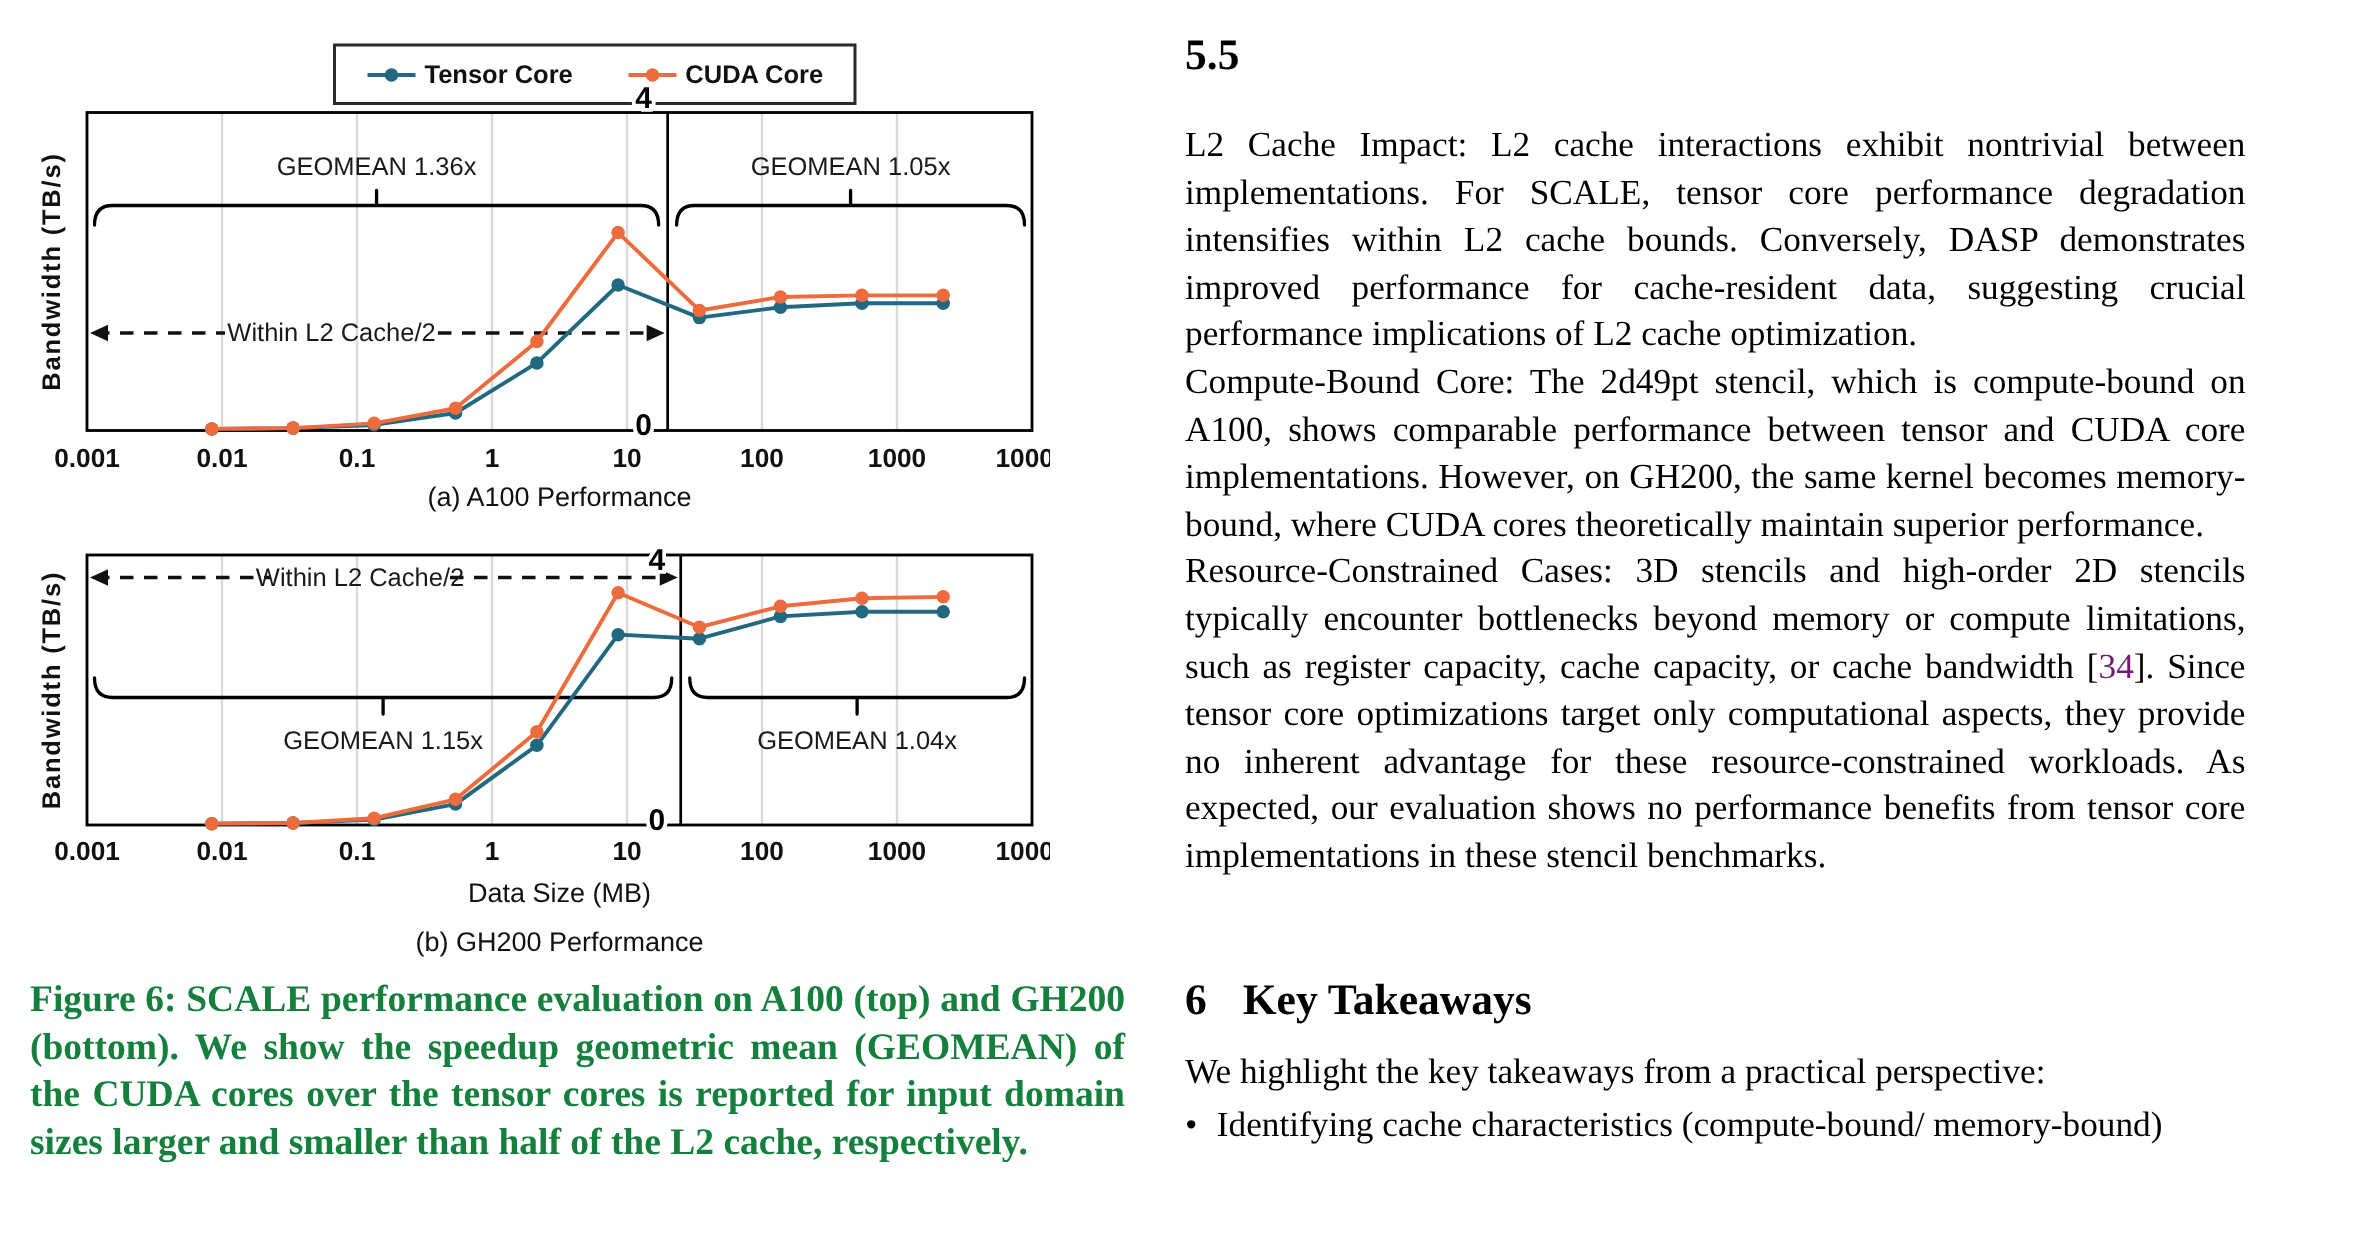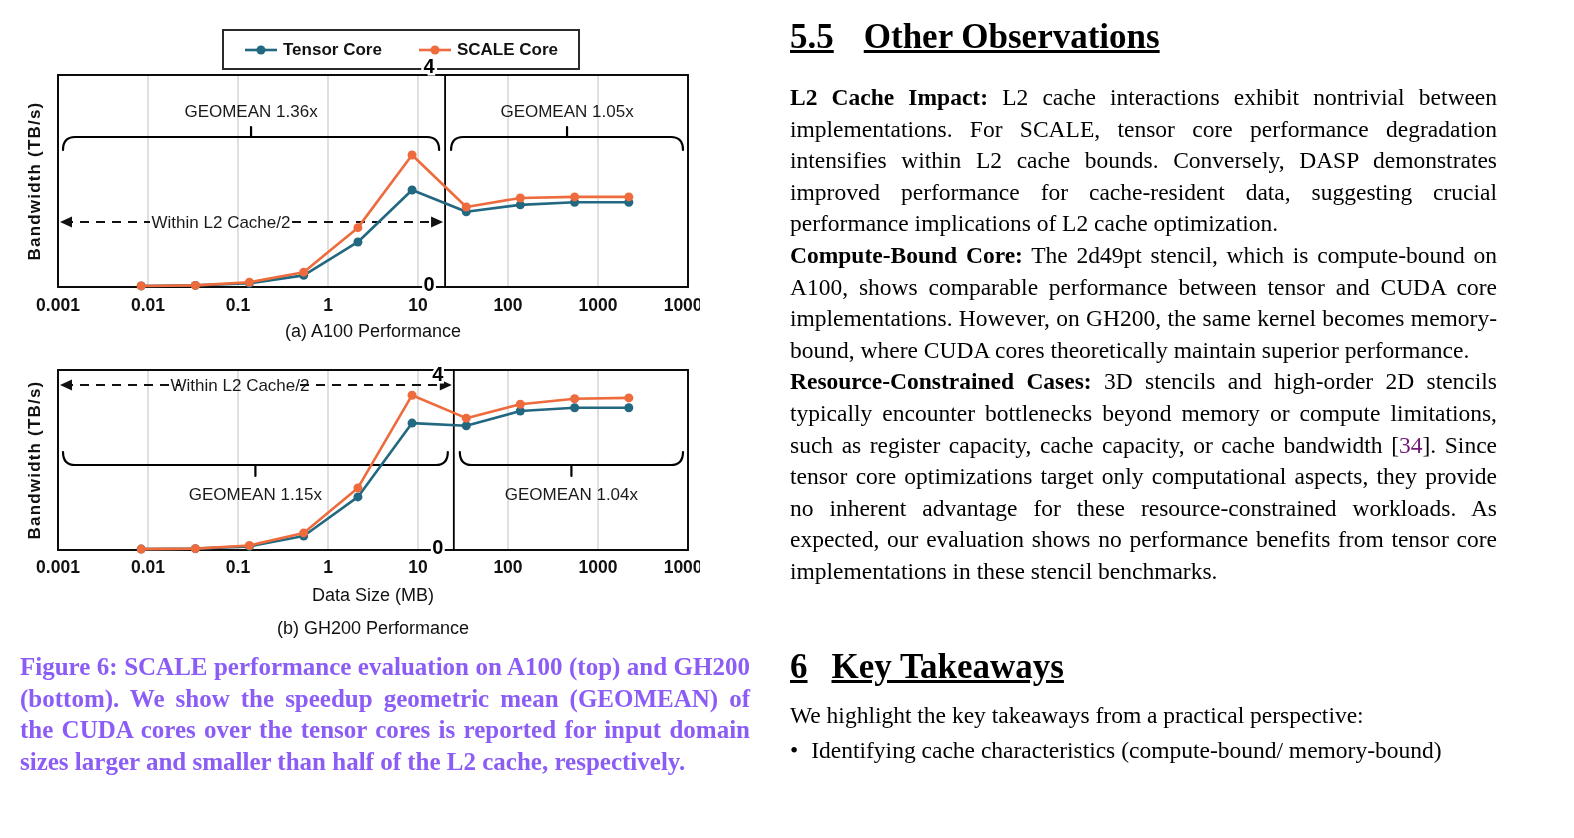--- a/index.html
+++ b/index.html
@@ -9,29 +9,29 @@
   .legend{position:absolute;left:222px;top:29px;height:41px;box-sizing:border-box;
           display:flex;align-items:center;gap:36px;padding:0 20px;
           border:2px solid #2a2a2a;background:#fff;
           font:600 17px/1 "Liberation Sans",sans-serif;color:#111;}
   .legend-item{display:flex;align-items:center;gap:5px;}
   svg.chart{position:absolute;left:0;}
   #chart-a100{top:55px;}
   #chart-gh200{top:360px;}
   .fig-caption{position:absolute;left:20px;top:651px;width:730px;
                font:700 25px/31.5px "Liberation Serif","DejaVu Serif",serif;
-               color:#8b5cf6;text-align:justify;}
+               color:#15803d;text-align:justify;}
   
   .right-col{position:absolute;left:790px;top:20px;width:707px;color:#000;
              font-family:"Liberation Serif","DejaVu Serif",serif;}
   .sec-head{display:flex;gap:30px;align-items:flex-start;
-            font-size:35px;font-weight:700;margin:0 0 28px 0;line-height:34px;text-decoration:underline;}
+            font-size:29px;font-weight:700;margin:0 0 28px 0;line-height:34px;}
   .sec-head.k6{gap:24px;margin:62px 0 14px 0;}
   .para{font-size:23.5px;line-height:31.6px;text-align:justify;margin:0;}
-  .para b{font-weight:700;}
+  .para b{font-weight:400;}
   .cite{color:#701a75;cursor:pointer;}
   .intro{font-size:23.5px;line-height:31px;margin:16px 0 4px 0;}
   .bullet-row{display:flex;gap:13px;font-size:23.5px;line-height:31px;align-items:flex-start;}
 </style>
 </head>
 <body>
 
 <div class="page">
 
   <div class="legend" id="legend">
@@ -40,21 +40,21 @@
           <line x1="1" y1="6" x2="33" y2="6" stroke="#226880" stroke-width="2.6"></line>
           <circle cx="17" cy="6" r="4.5" fill="#226880"></circle>
         </svg>
         <span>Tensor Core</span>
       </span>
       <span class="legend-item">
         <svg width="34" height="12">
           <line x1="1" y1="6" x2="33" y2="6" stroke="#ed6b3c" stroke-width="2.6"></line>
           <circle cx="17" cy="6" r="4.5" fill="#ed6b3c"></circle>
         </svg>
-        <span>SCALE Core</span>
+        <span>CUDA Core</span>
       </span>
     </div>
 
   <svg id="chart-a100" class="chart" width="700" height="292" viewBox="0 0 700 292">
       <line x1="148" y1="20" x2="148" y2="232" stroke="#d9d9d9" stroke-width="1.6"></line>
       <line x1="238" y1="20" x2="238" y2="232" stroke="#d9d9d9" stroke-width="1.6"></line>
       <line x1="328" y1="20" x2="328" y2="232" stroke="#d9d9d9" stroke-width="1.6"></line>
       <line x1="418" y1="20" x2="418" y2="232" stroke="#d9d9d9" stroke-width="1.6"></line>
       <line x1="508" y1="20" x2="508" y2="232" stroke="#d9d9d9" stroke-width="1.6"></line>
       <line x1="598" y1="20" x2="598" y2="232" stroke="#d9d9d9" stroke-width="1.6"></line>
@@ -159,21 +159,20 @@
       <text x="373" y="241" text-anchor="middle" fill="#111" font-size="18" font-weight="500">Data Size (MB)</text>
       <text x="373" y="274" text-anchor="middle" fill="#111" font-size="18" font-weight="500">(b) GH200 Performance</text>
     </svg>
 
   <div class="fig-caption">Figure 6: SCALE performance evaluation on A100 (top) and GH200 (bottom). We show the speedup geometric mean (GEOMEAN) of the CUDA cores over the tensor cores is reported for input domain sizes larger and smaller than half of the L2 cache, respectively.</div>
 
   <div class="right-col">
 
     <h1 class="sec-head">
       <span>5.5</span>
-      <span>Other Observations</span>
     </h1>
 
     <p class="para"><b>L2 Cache Impact:</b> <span>L2 cache interactions exhibit nontrivial between implementations. For SCALE, tensor core performance degradation intensifies within L2 cache bounds. Conversely, DASP demonstrates improved performance for cache-resident data, suggesting crucial performance implications of L2 cache optimization.</span></p>
 
     <p class="para"><b>Compute-Bound Core:</b> <span>The 2d49pt stencil, which is compute-bound on A100, shows comparable performance between tensor and CUDA core implementations. However, on GH200, the same kernel becomes memory-bound, where CUDA cores theoretically maintain superior performance.</span></p>
 
     <p class="para"><b>Resource-Constrained Cases:</b> <span>3D stencils and high-order 2D stencils typically encounter bottlenecks beyond memory or compute limitations, such as register capacity, cache capacity, or cache bandwidth [</span><span class="cite">34</span><span>]. Since tensor core optimizations target only computational aspects, they provide no inherent advantage for these resource-constrained workloads. As expected, our evaluation shows no performance benefits from tensor core implementations in these stencil benchmarks.</span></p>
 
     <h1 class="sec-head k6">
       <span>6</span>

